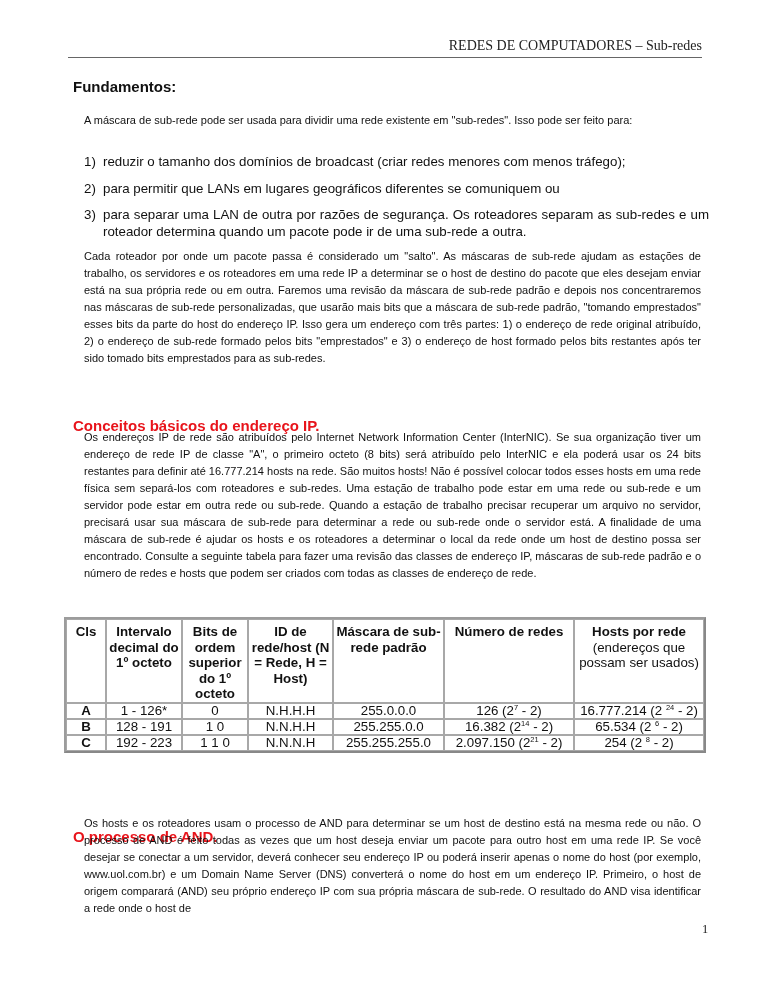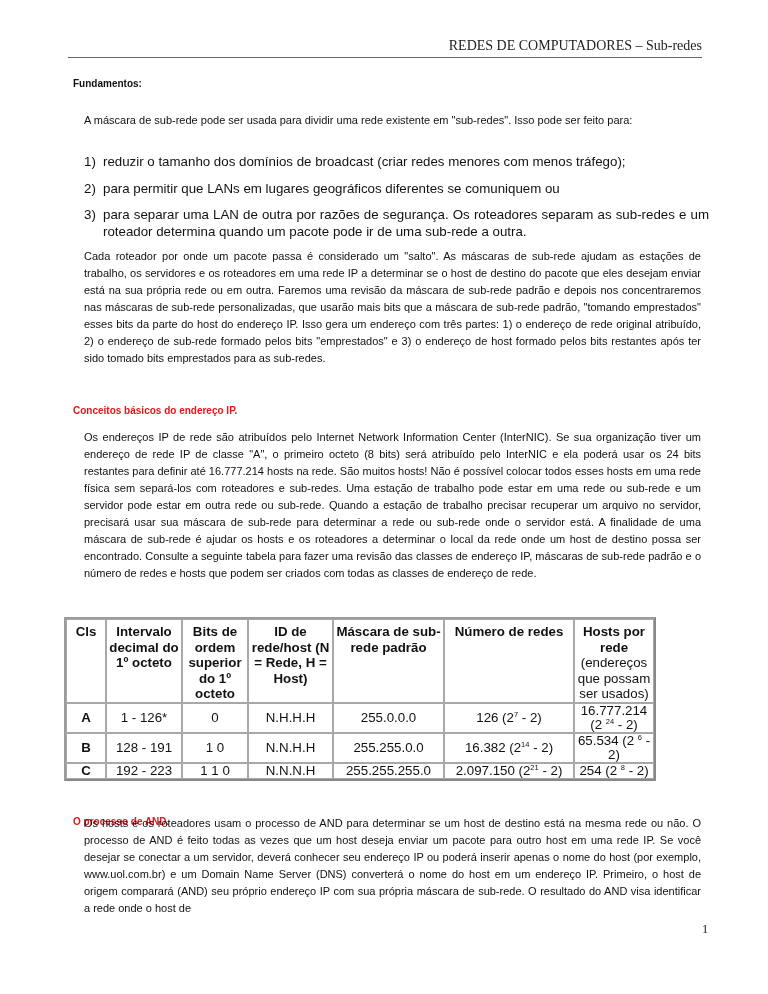--- a/index.html
+++ b/index.html
@@ -9,42 +9,42 @@
     }
     .running-header {
       position: absolute; left: 68px; top: 38px; width: 634px;
       text-align: right;
       font-family: "Liberation Serif", serif; font-size: 14px; color: #222;
       padding-bottom: 3px;
       border-bottom: 1.5px solid #666;
     }
     .section-title {
       position: absolute; left: 73px;
-      font-size: 10px; font-weight: bold; margin: 0;
+      font-size: 15px; font-weight: bold; margin: 0;
     }
     .section-title.black { color: #111; }
-    .section-title.red { color: #e8141b; }
+    .section-title.red { color: #e8141b; margin-top: 12px; }
     .para {
       position: absolute; left: 84px; width: 617px;
       font-size: 11px; line-height: 17px; text-align: justify; margin: 0;
     }
     .list-item {
       position: absolute; left: 84px; width: 625px;
       font-size: 13.3px; line-height: 17px; text-align: justify;
       display: flex;
     }
     .list-num { width: 19px; flex: none; }
     .list-text { flex: 1; }
     .page-number {
       position: absolute; left: 702px; top: 922px;
       font-family: "Liberation Serif", serif; font-size: 12.5px; color: #222;
     }
 
     table.ip-table {
-      position: absolute; left: 64px; top: 617px; width: 592px;
+      position: absolute; left: 64px; top: 617px; width: 642px;
       border-collapse: separate; border-spacing: 0;
       border: 2px solid #9c9c9c; border-right-color: #888; border-bottom-color: #888;
       font-size: 13.3px;
     }
     table.ip-table th, table.ip-table td {
       border: 1.5px solid #a8a8a8;
       padding: 0 2px;
     }
     table.ip-table th {
       vertical-align: top; font-weight: bold; text-align: center;

